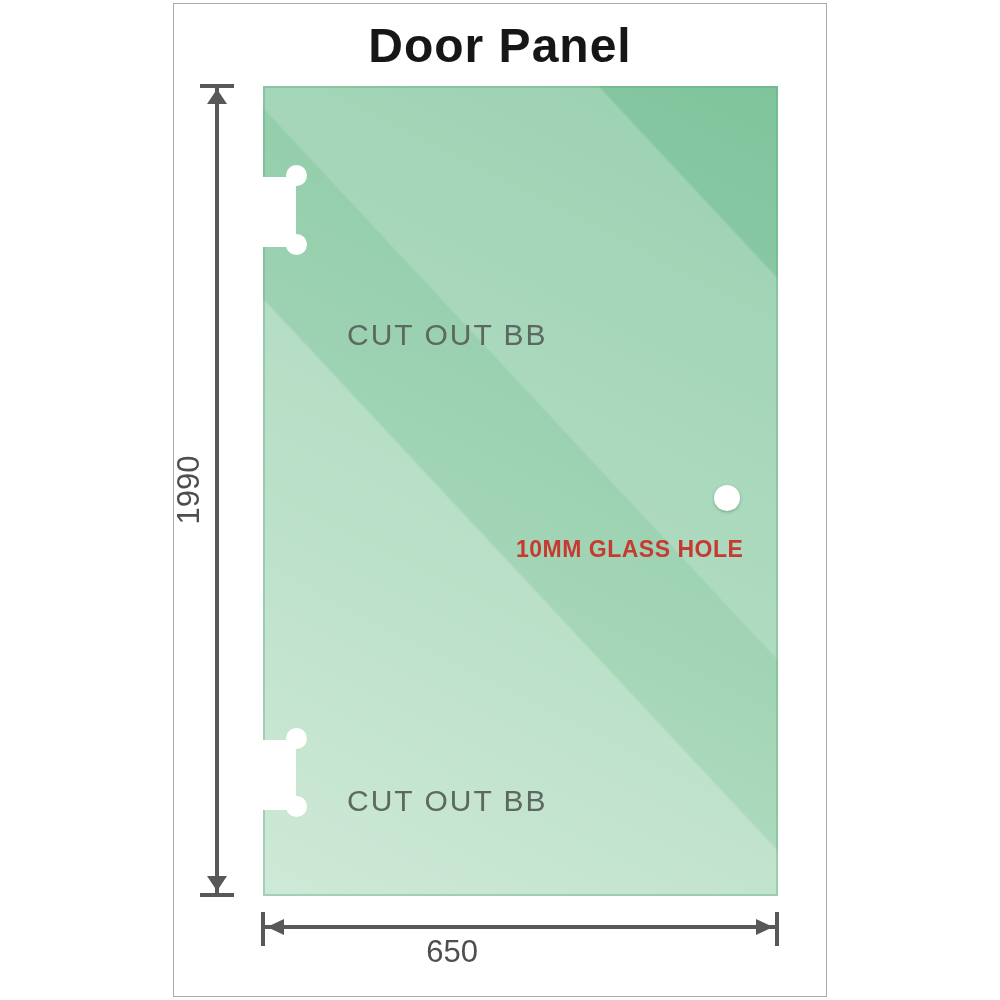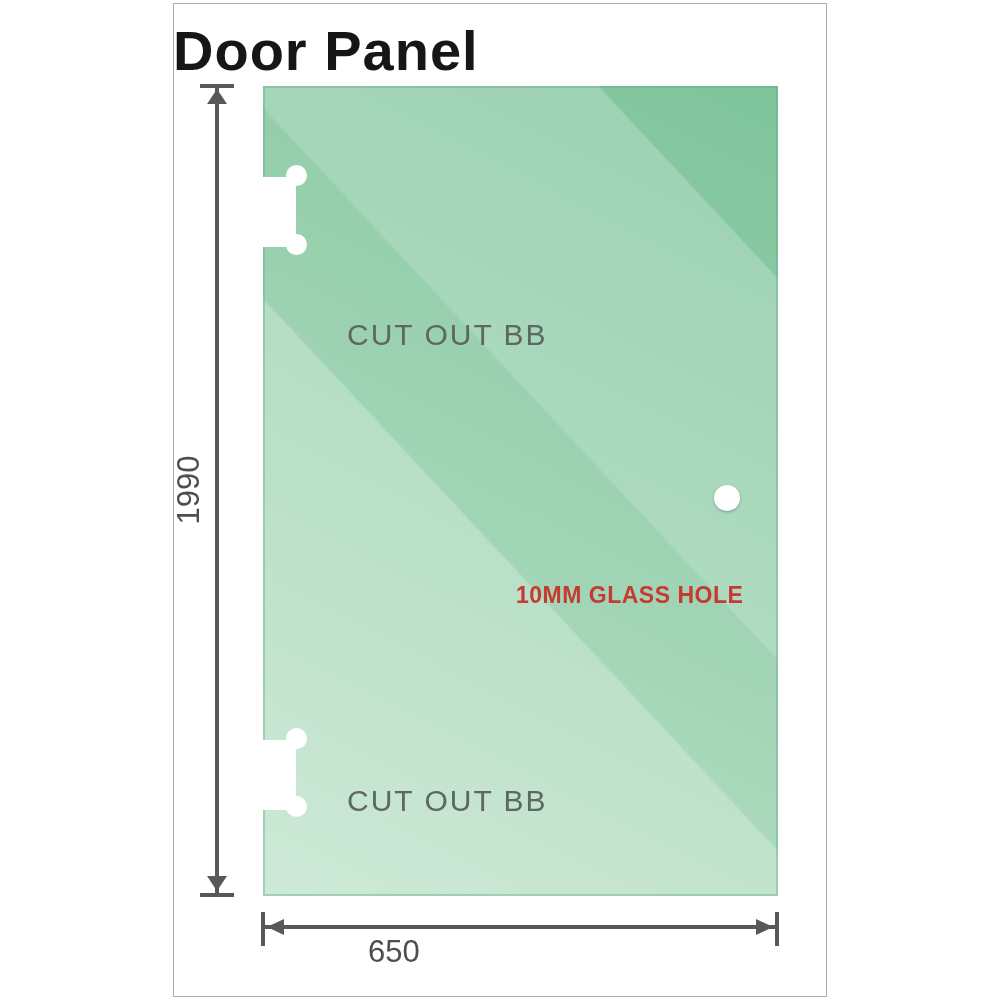--- a/index.html
+++ b/index.html
@@ -17,22 +17,22 @@
     width:1000px;height:1000px;position:relative;background:#ffffff;
     font-family:"Liberation Sans", sans-serif;overflow:hidden;
   }
   .abs{position:absolute;}
 
   .frame{
     left:173px;top:3px;width:652px;height:992px;
     border:1px solid var(--frame-border);background:#ffffff;
   }
   .title{
-    left:173px;top:18px;width:654px;
-    font-size:56px;font-weight:bold;letter-spacing:1px;
+    left:173px;top:18px;width:654px;text-align:center;
+    font-size:48px;font-weight:bold;letter-spacing:1px;
     color:var(--title-black);
   }
 
   
   .panel{
     left:263px;top:86px;width:515px;height:810px;
     background:
       linear-gradient(227deg,
         rgba(255,255,255,0) 0%,
         rgba(255,255,255,0) 14%,
@@ -63,21 +63,21 @@
 
   .cut-label{
     font-size:30px;letter-spacing:2px;color:var(--label-gray);
     white-space:nowrap;
     margin-top:40px;
   }
   .cut-label.top{left:84px;top:192px;}
   .cut-label.bottom{left:84px;top:658px;}
   .hole-label{
     left:253px;top:450px;font-size:23px;font-weight:bold;
-    color:var(--hole-label-red);white-space:nowrap;letter-spacing:0.5px;margin-top:46px;
+    color:var(--hole-label-red);white-space:nowrap;letter-spacing:0.5px;
   }
 
   
   .dim{background:var(--dimension-gray);}
   .v-cap-top{left:200px;top:84px;width:34px;height:4px;}
   .v-cap-bottom{left:200px;top:893px;width:34px;height:4px;}
   .v-line{left:215px;top:86px;width:4px;height:808px;}
   .tri{width:0;height:0;}
   .arrow-up{left:207px;top:89px;border-left:10px solid transparent;border-right:10px solid transparent;border-bottom:15px solid var(--dimension-gray);}
   .arrow-down{left:207px;top:876px;border-left:10px solid transparent;border-right:10px solid transparent;border-top:15px solid var(--dimension-gray);}
@@ -86,21 +86,21 @@
     transform:rotate(-90deg);text-align:center;
     font-size:31px;color:var(--number-gray);
   }
 
   .h-tick-left{left:261px;top:912px;width:4px;height:34px;}
   .h-tick-right{left:775px;top:912px;width:4px;height:34px;}
   .h-line{left:265px;top:925px;width:510px;height:4px;}
   .arrow-left{left:267px;top:919px;border-top:8px solid transparent;border-bottom:8px solid transparent;border-right:17px solid var(--dimension-gray);}
   .arrow-right{left:756px;top:919px;border-top:8px solid transparent;border-bottom:8px solid transparent;border-left:17px solid var(--dimension-gray);}
   .dim-width-label{
-    left:368px;top:934px;width:110px;text-align:left;
+    left:368px;top:934px;width:110px;text-align:right;
     font-size:31px;color:var(--number-gray);
   }
 </style>
 </head>
 <body>
 
 <div class="abs frame"></div>
 
 <div class="abs title">Door Panel</div>
 

